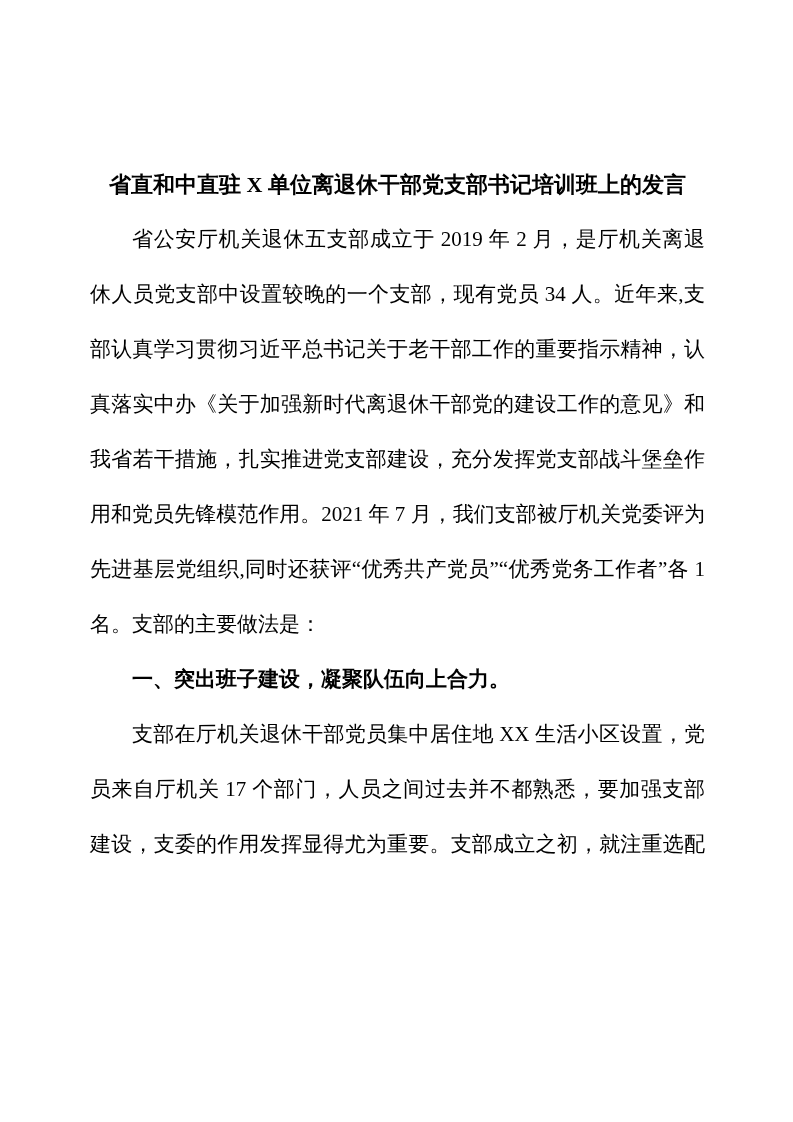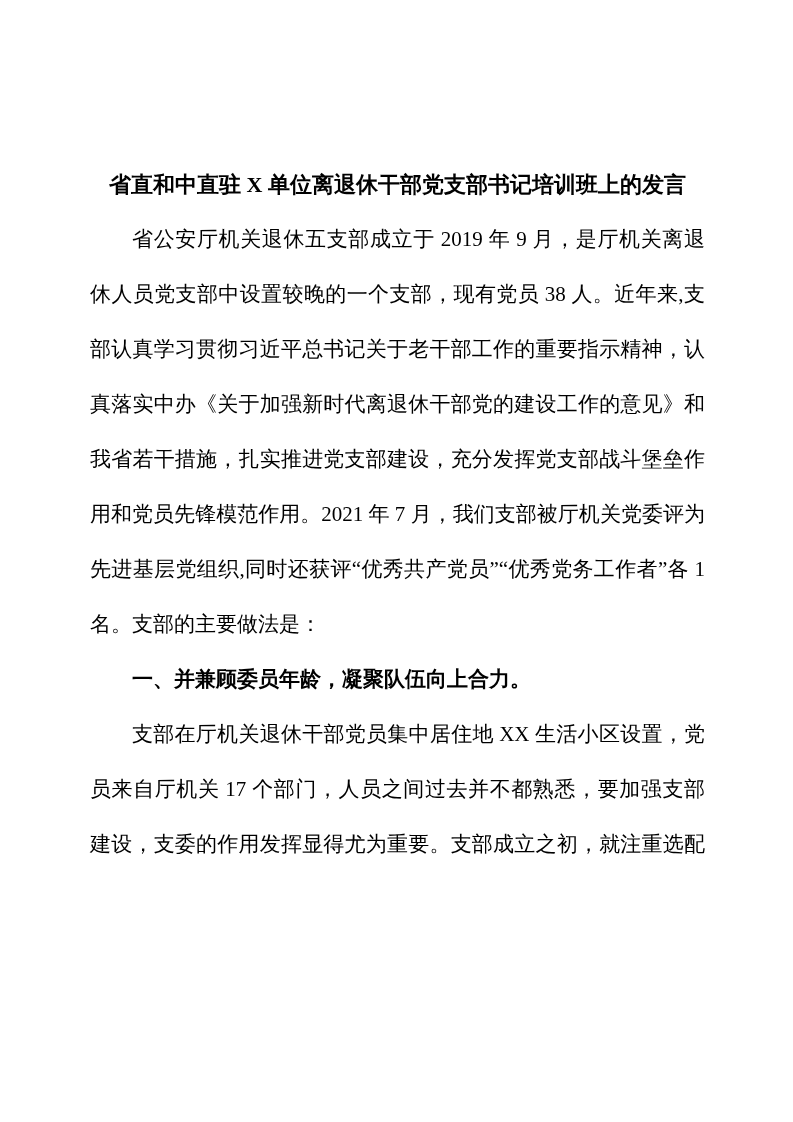--- a/index.html
+++ b/index.html
@@ -43,18 +43,18 @@
     font-weight: 700;
   }
 </style>
 </head>
 <body>
 
 <div class="page">
   <h1 class="doc-title">省直和中直驻 X 单位离退休干部党支部书记培训班上的发言</h1>
 
 
-  <p class="body-para">省公安厅机关退休五支部成立于 2019 年 9 月，是厅机关离退休人员党支部中设置较晚的一个支部，现有党员 38 人。近年来,支部认真学习贯彻习近平总书记关于老干部工作的重要指示精神，认真落实中办《关于加强新时代离退休干部党的建设工作的意见》和我省若干措施，扎实推进党支部建设，充分发挥党支部战斗堡垒作用和党员先锋模范作用。2021 年 7 月，我们支部被厅机关党委评为先进基层党组织,同时还获评“优秀共产党员”“优秀党务工作者”各 1 名。支部的主要做法是：</p>
+  <p class="body-para">省公安厅机关退休五支部成立于 2019 年 2 月，是厅机关离退休人员党支部中设置较晚的一个支部，现有党员 34 人。近年来,支部认真学习贯彻习近平总书记关于老干部工作的重要指示精神，认真落实中办《关于加强新时代离退休干部党的建设工作的意见》和我省若干措施，扎实推进党支部建设，充分发挥党支部战斗堡垒作用和党员先锋模范作用。2021 年 7 月，我们支部被厅机关党委评为先进基层党组织,同时还获评“优秀共产党员”“优秀党务工作者”各 1 名。支部的主要做法是：</p>
 
-  <p class="section-heading">一、并兼顾委员年龄，凝聚队伍向上合力。</p>
+  <p class="section-heading">一、突出班子建设，凝聚队伍向上合力。</p>
 
   <p class="body-para">支部在厅机关退休干部党员集中居住地 XX 生活小区设置，党员来自厅机关 17 个部门，人员之间过去并不都熟悉，要加强支部建设，支委的作用发挥显得尤为重要。支部成立之初，就注重选配党性强、威信高、乐于奉献、身体较好的党员担任支部委员，并兼顾委员年龄、性别、部门、特点等条件。目前支部委员 3 人，一男两女，平均年龄 68 岁，良好的支委结构为支部开展工作夯实了基础。支委班子注重发挥表率作用，带头参加学习，谈体会、写感想，先学一步、学深一层；带头参加组织生活，加强党性锤炼；带头深入党员、群众之中了解熟悉情况，为党员、群众送去关心关爱，助推解决实际困难；在疫情防控需要时，带</p>
 </div>
 
 </body></html>

